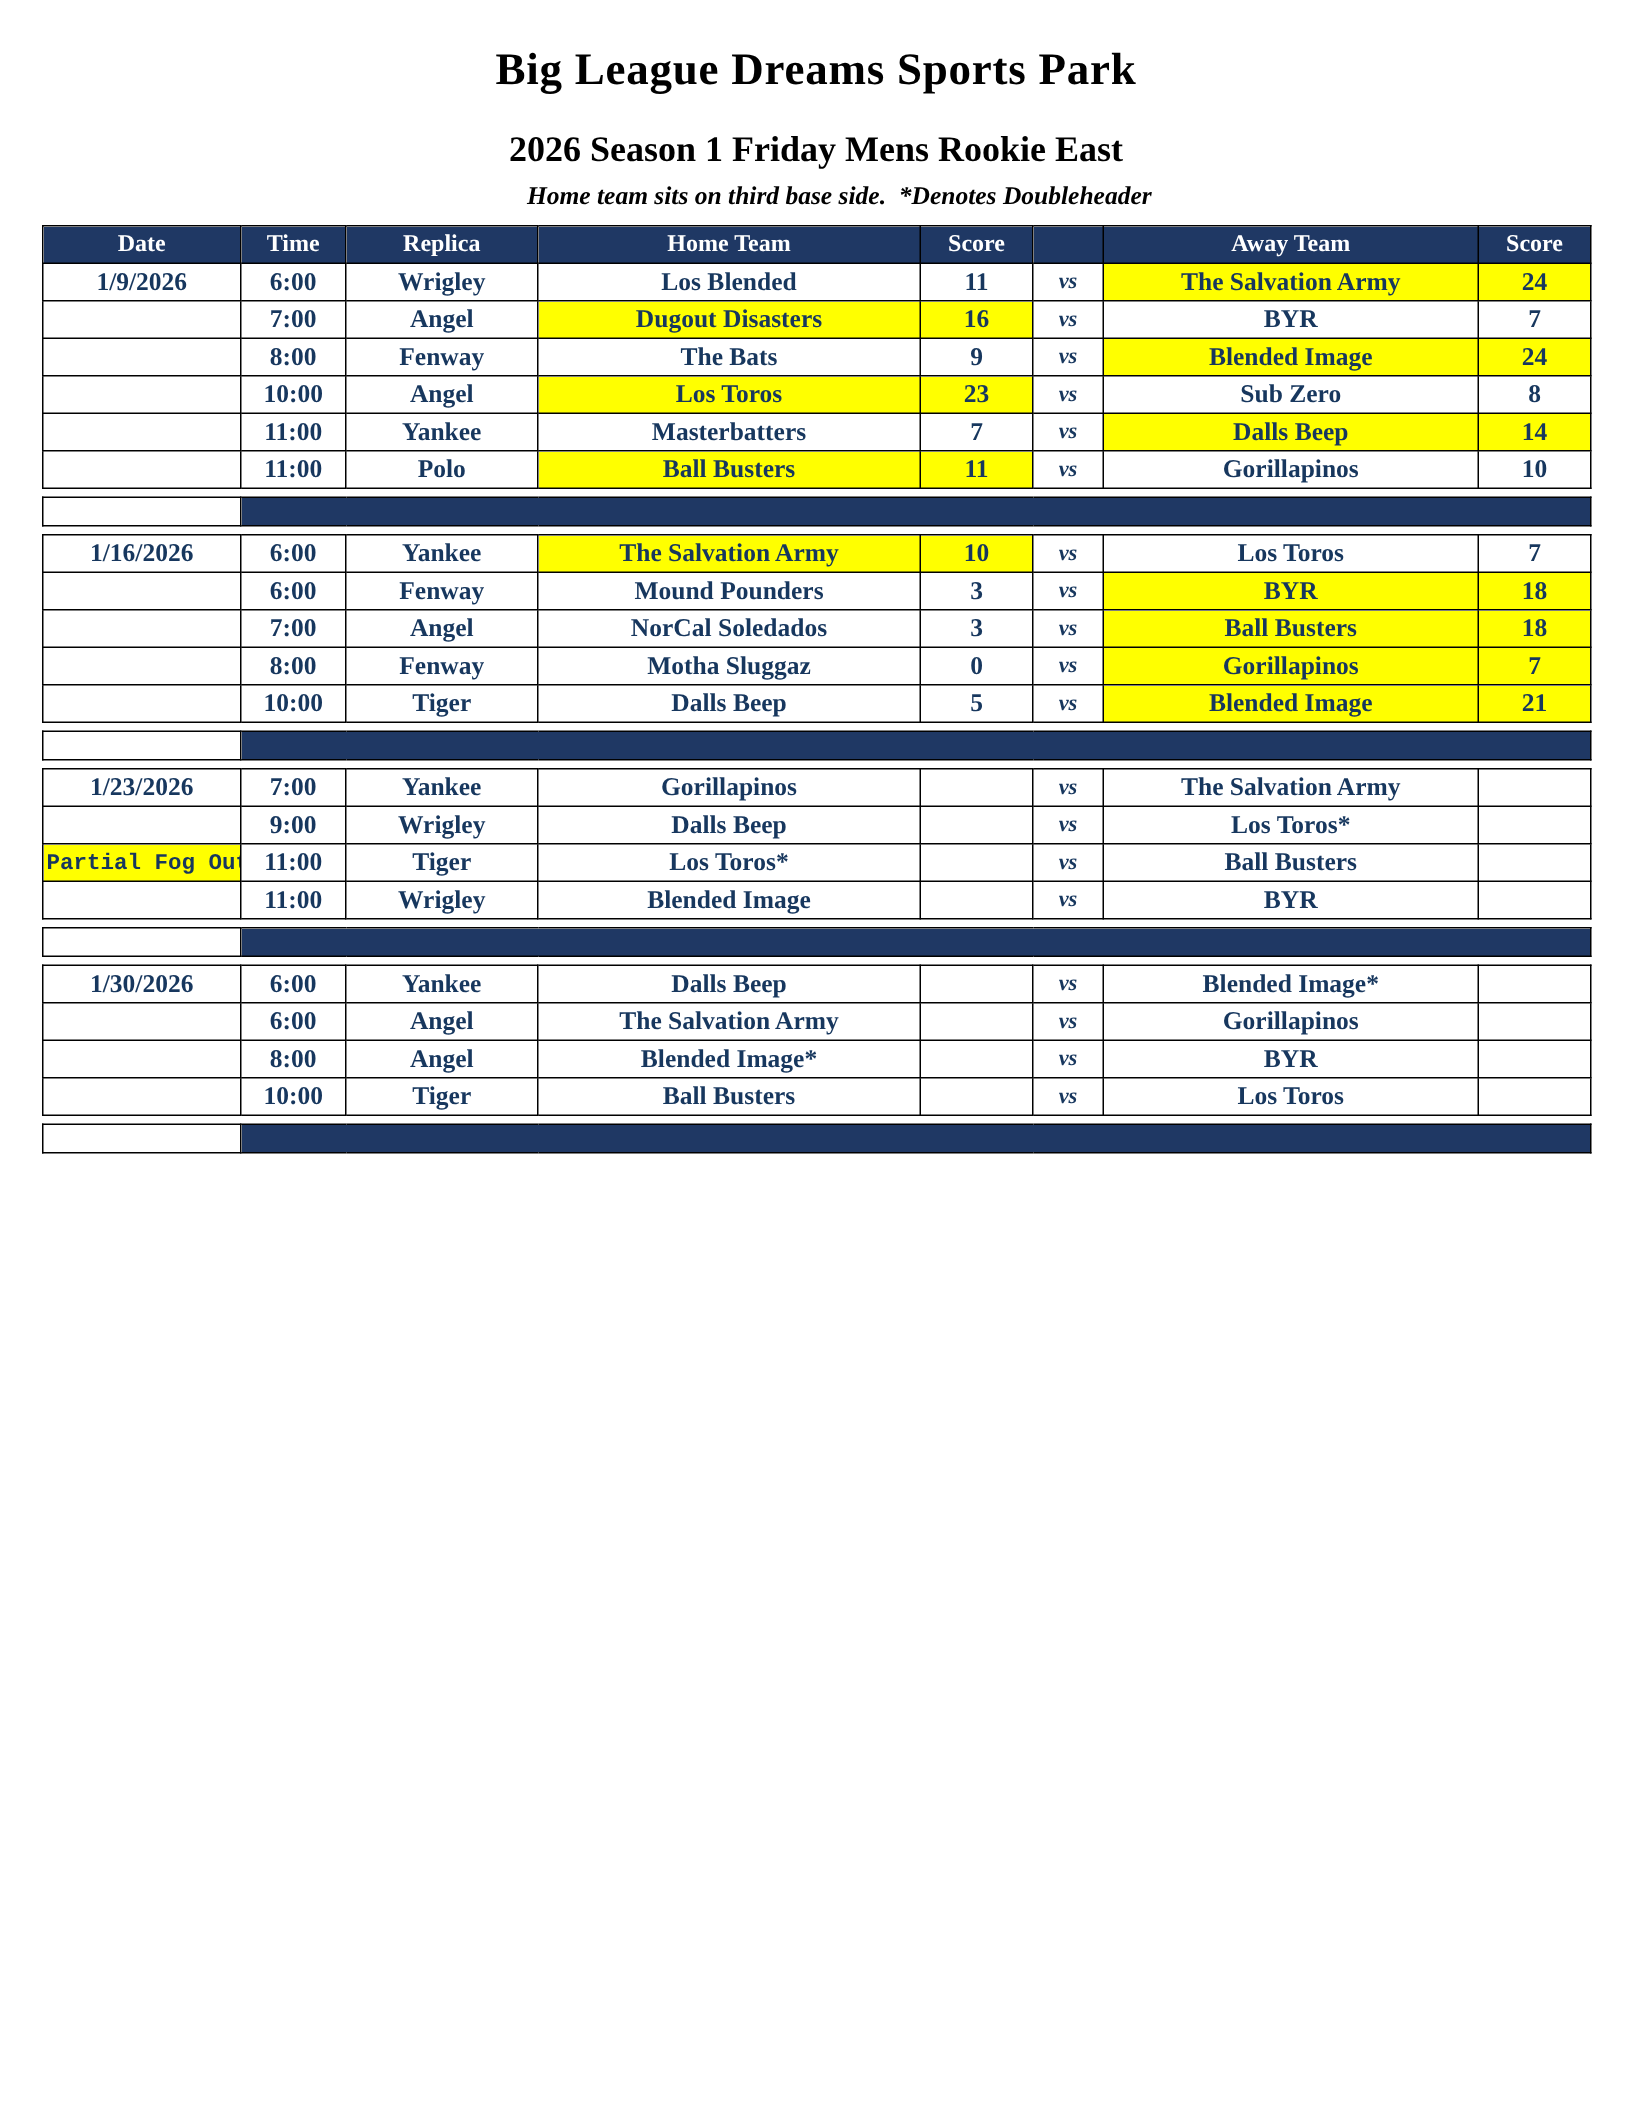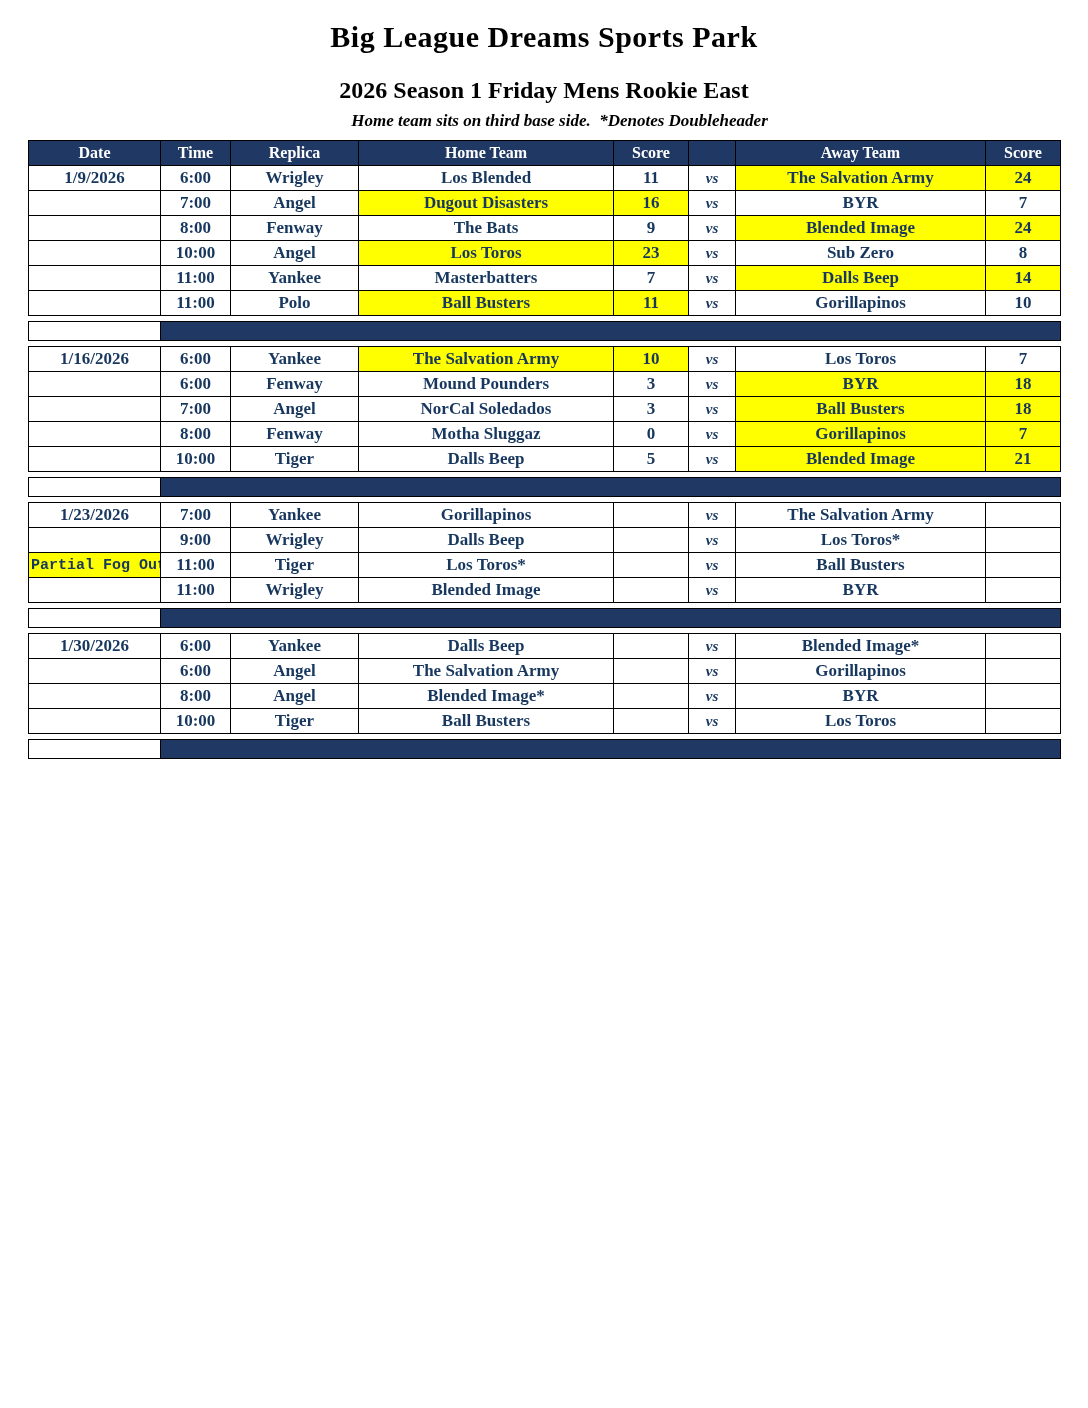--- a/index.html
+++ b/index.html
@@ -15,21 +15,21 @@
     width:1088px;
     font-family:"Liberation Serif", serif;
   }
   .page{
     width:1088px;
     height:1408px;
     background:#FFFFFF;
     box-sizing:border-box;
   }
   .title{
-    padding-top:20px;
+    padding-top:30px;
     text-align:center;
     font-size:30px;
     font-weight:bold;
     color:#000000;
     letter-spacing:0.5px;
   }
   .subtitle{
     margin-top:23px;
     text-align:center;
     font-size:24px;

